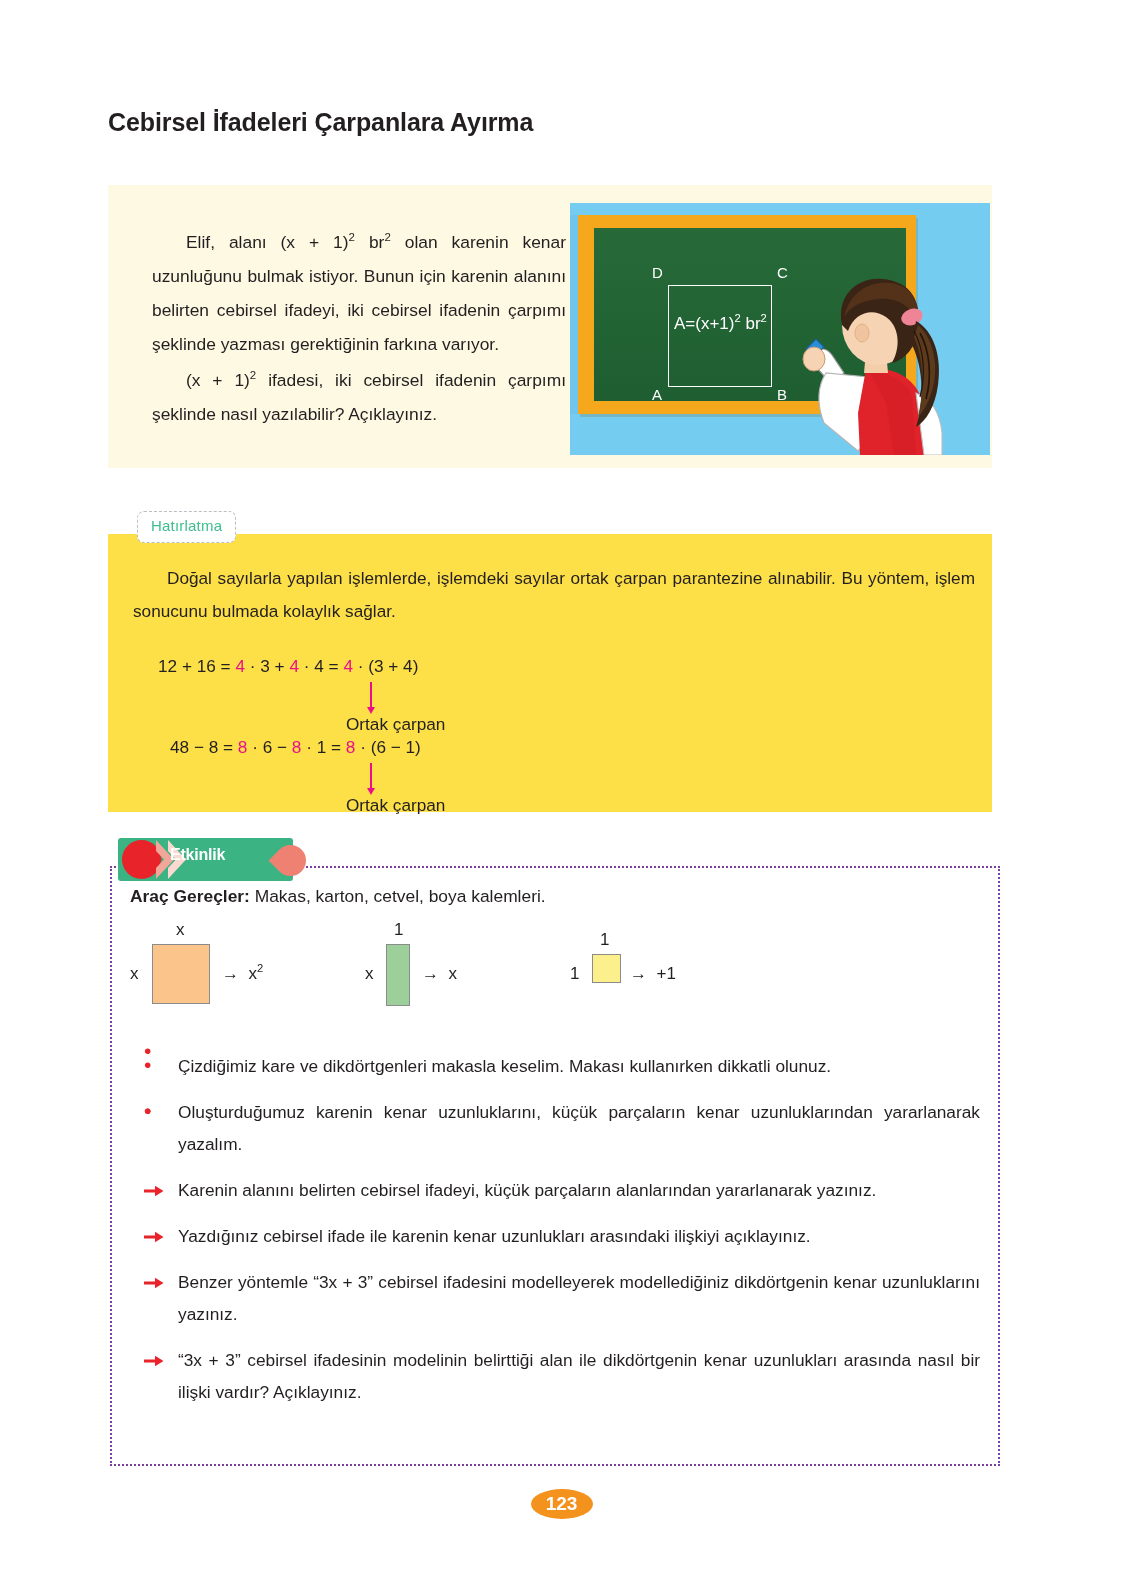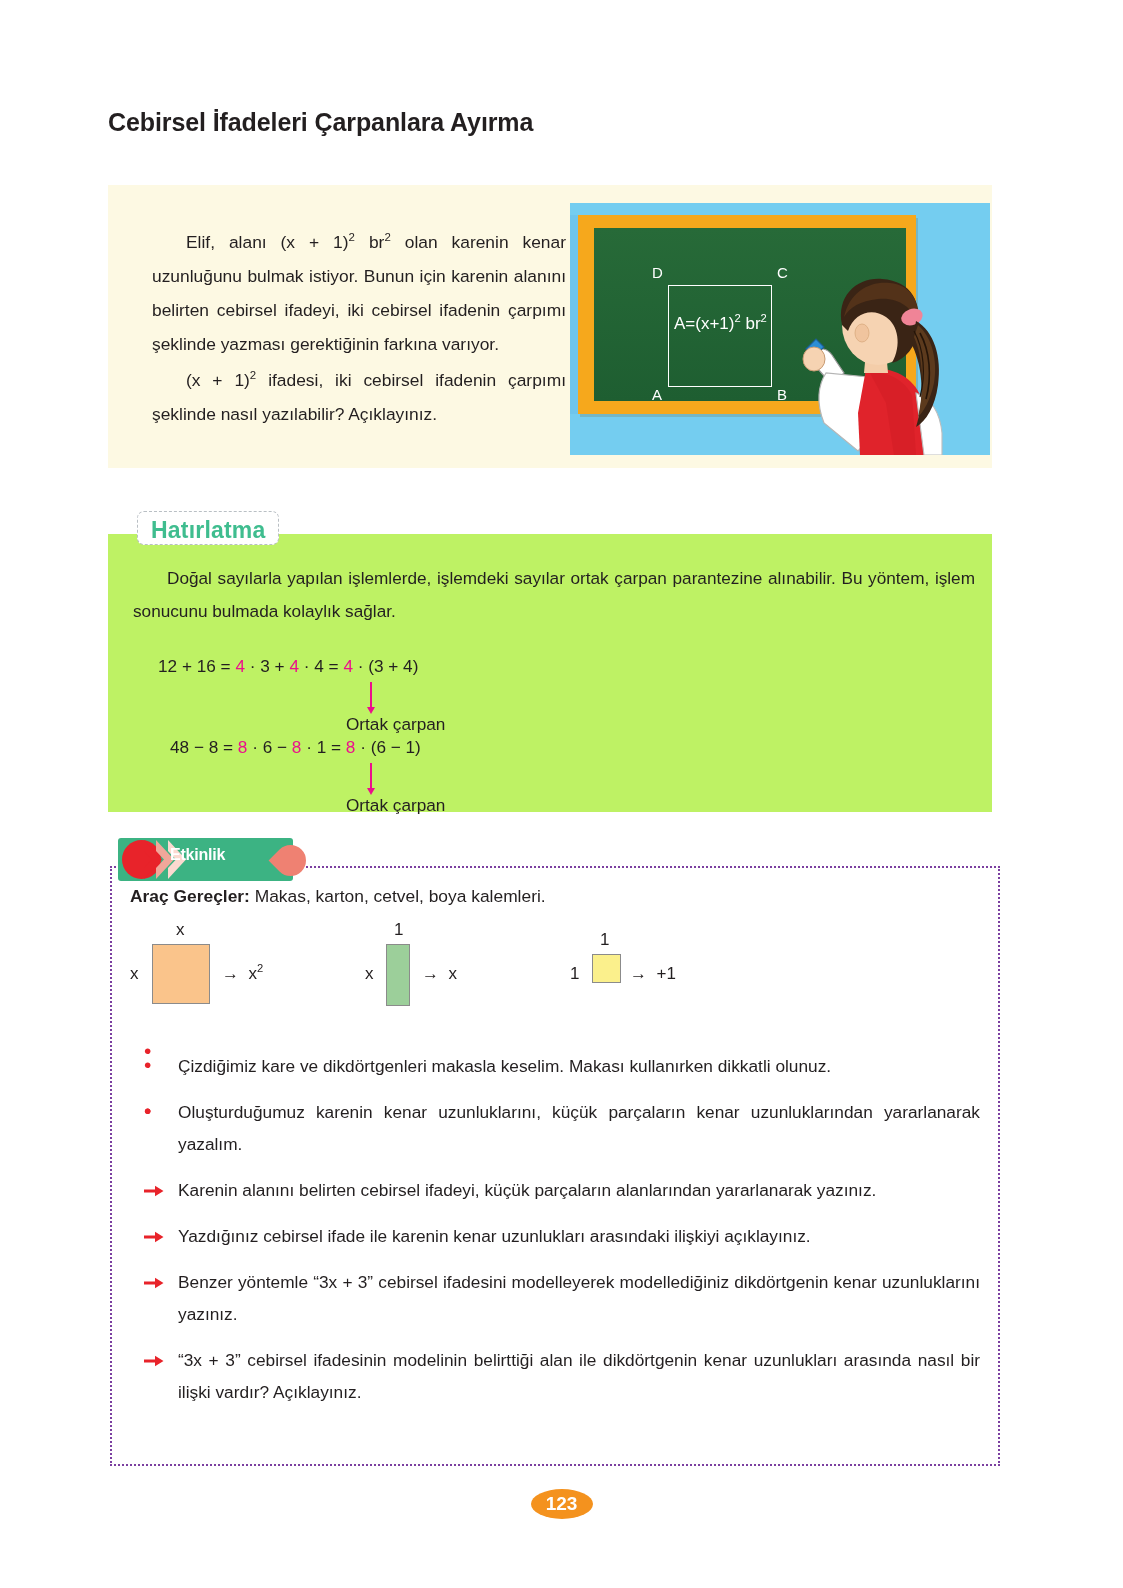--- a/index.html
+++ b/index.html
@@ -115,32 +115,32 @@
   
   .girl { position: absolute; left: 196px; top: 70px; width: 180px; height: 182px; }
 
   
   .reminder-panel {
     position: absolute;
     left: 108px;
     top: 534px;
     width: 884px;
     height: 278px;
-    background: #bef264;
+    background: #fde047;
   }
   .reminder-tag {
     position: absolute;
     left: 137px;
     top: 511px;
     background: #ffffff;
     border: 1.6px dashed #b9bfc4;
     border-radius: 7px;
-    padding: 5px 13px 0 13px;
-    font-size: 23px;
-    font-weight: bold;
+    padding: 5px 13px 8px 13px;
+    font-size: 15px;
+    font-weight: normal;
     color: #3fbd8f;
     letter-spacing: 0.2px;
   }
   .reminder-body {
     position: absolute;
     left: 25px;
     top: 28px;
     width: 842px;
     font-size: 17.2px;
     line-height: 33px;

